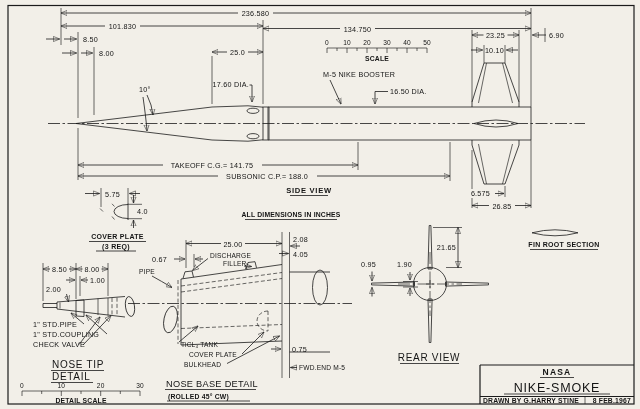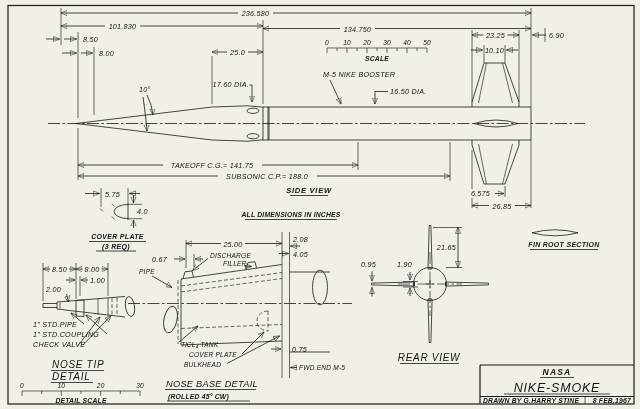--- a/index.html
+++ b/index.html
@@ -1,16 +1,16 @@
 <!DOCTYPE html>
 <html><head>
 <meta charset="utf-8">
 <style>
   html,body{margin:0;padding:0;background:#dcd9d2;}
-  .page{width:640px;height:409px;position:relative;background:#7dd3fc;font-style:italic;}
+  .page{width:640px;height:409px;position:relative;background:#7dd3fc;}
   svg{display:block;}
   svg line, svg path, svg rect, svg ellipse, svg circle, svg polyline{
     stroke:#1b1b1b;stroke-width:.8;fill:none;stroke-linecap:butt;}
   svg text{fill:#141414;stroke:none;font-family:"Liberation Sans",sans-serif;}
   .t7{font-size:7.2px;letter-spacing:.25px;}
   .t65{font-size:6.6px;letter-spacing:.2px;}
   .tnote{font-size:6.8px;font-weight:bold;letter-spacing:.2px;}
   .tview{font-size:7.6px;font-weight:bold;letter-spacing:.7px;}
   .ttitle{font-size:10px;letter-spacing:.7px;}
   .ttitle2{font-size:9.2px;letter-spacing:.3px;}

